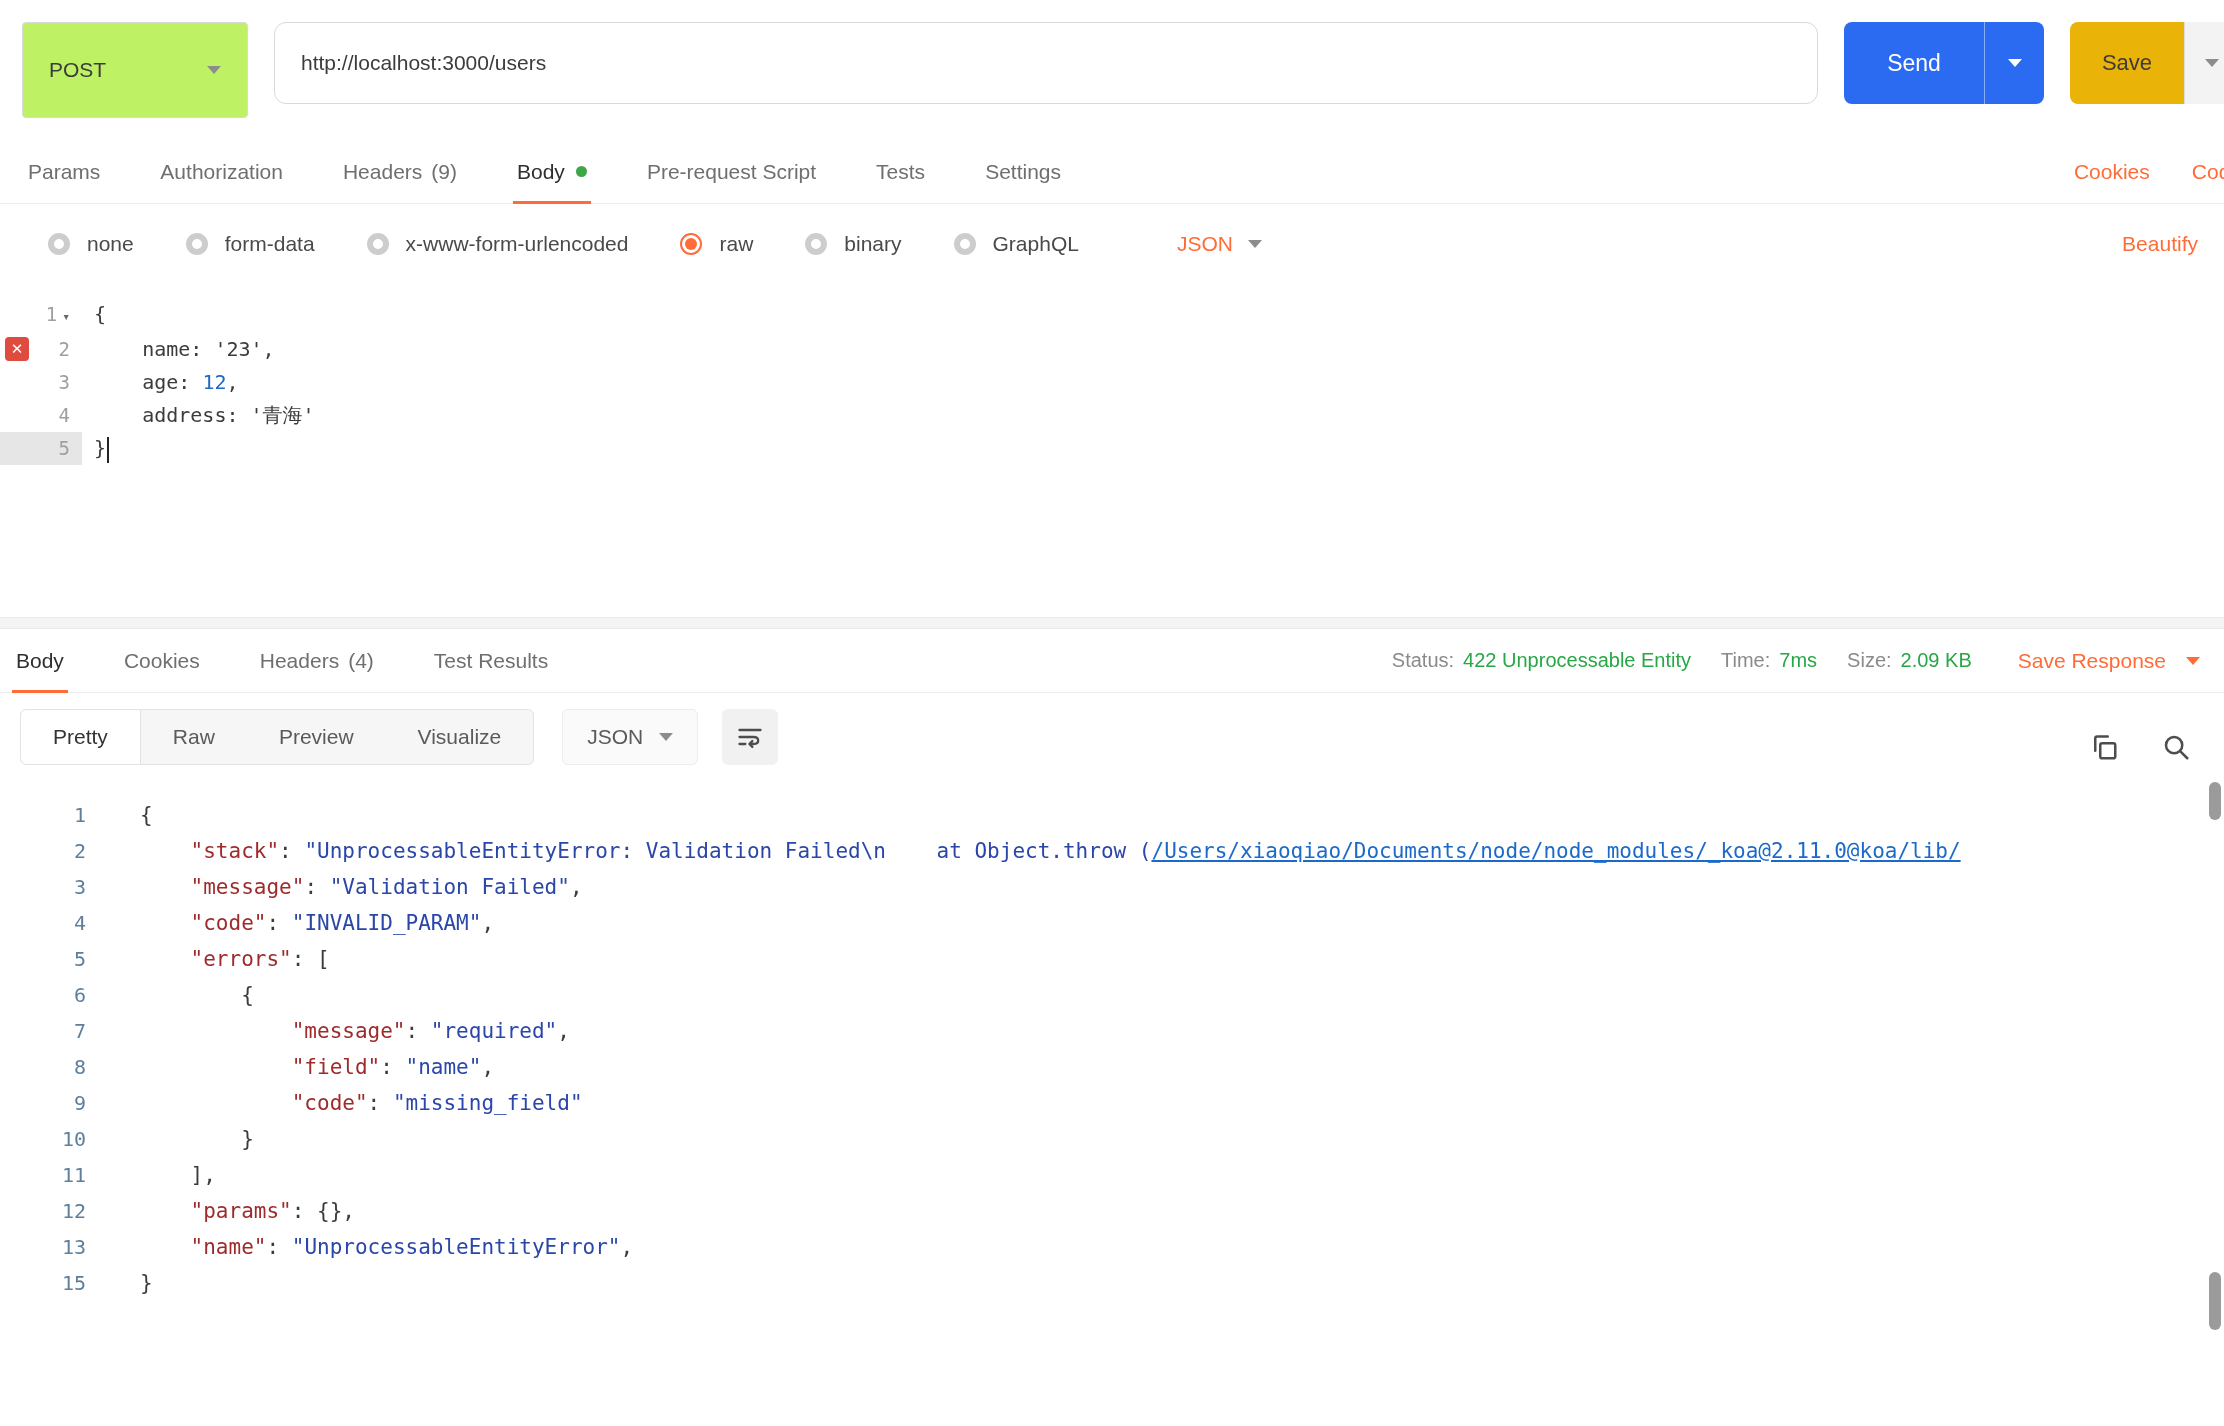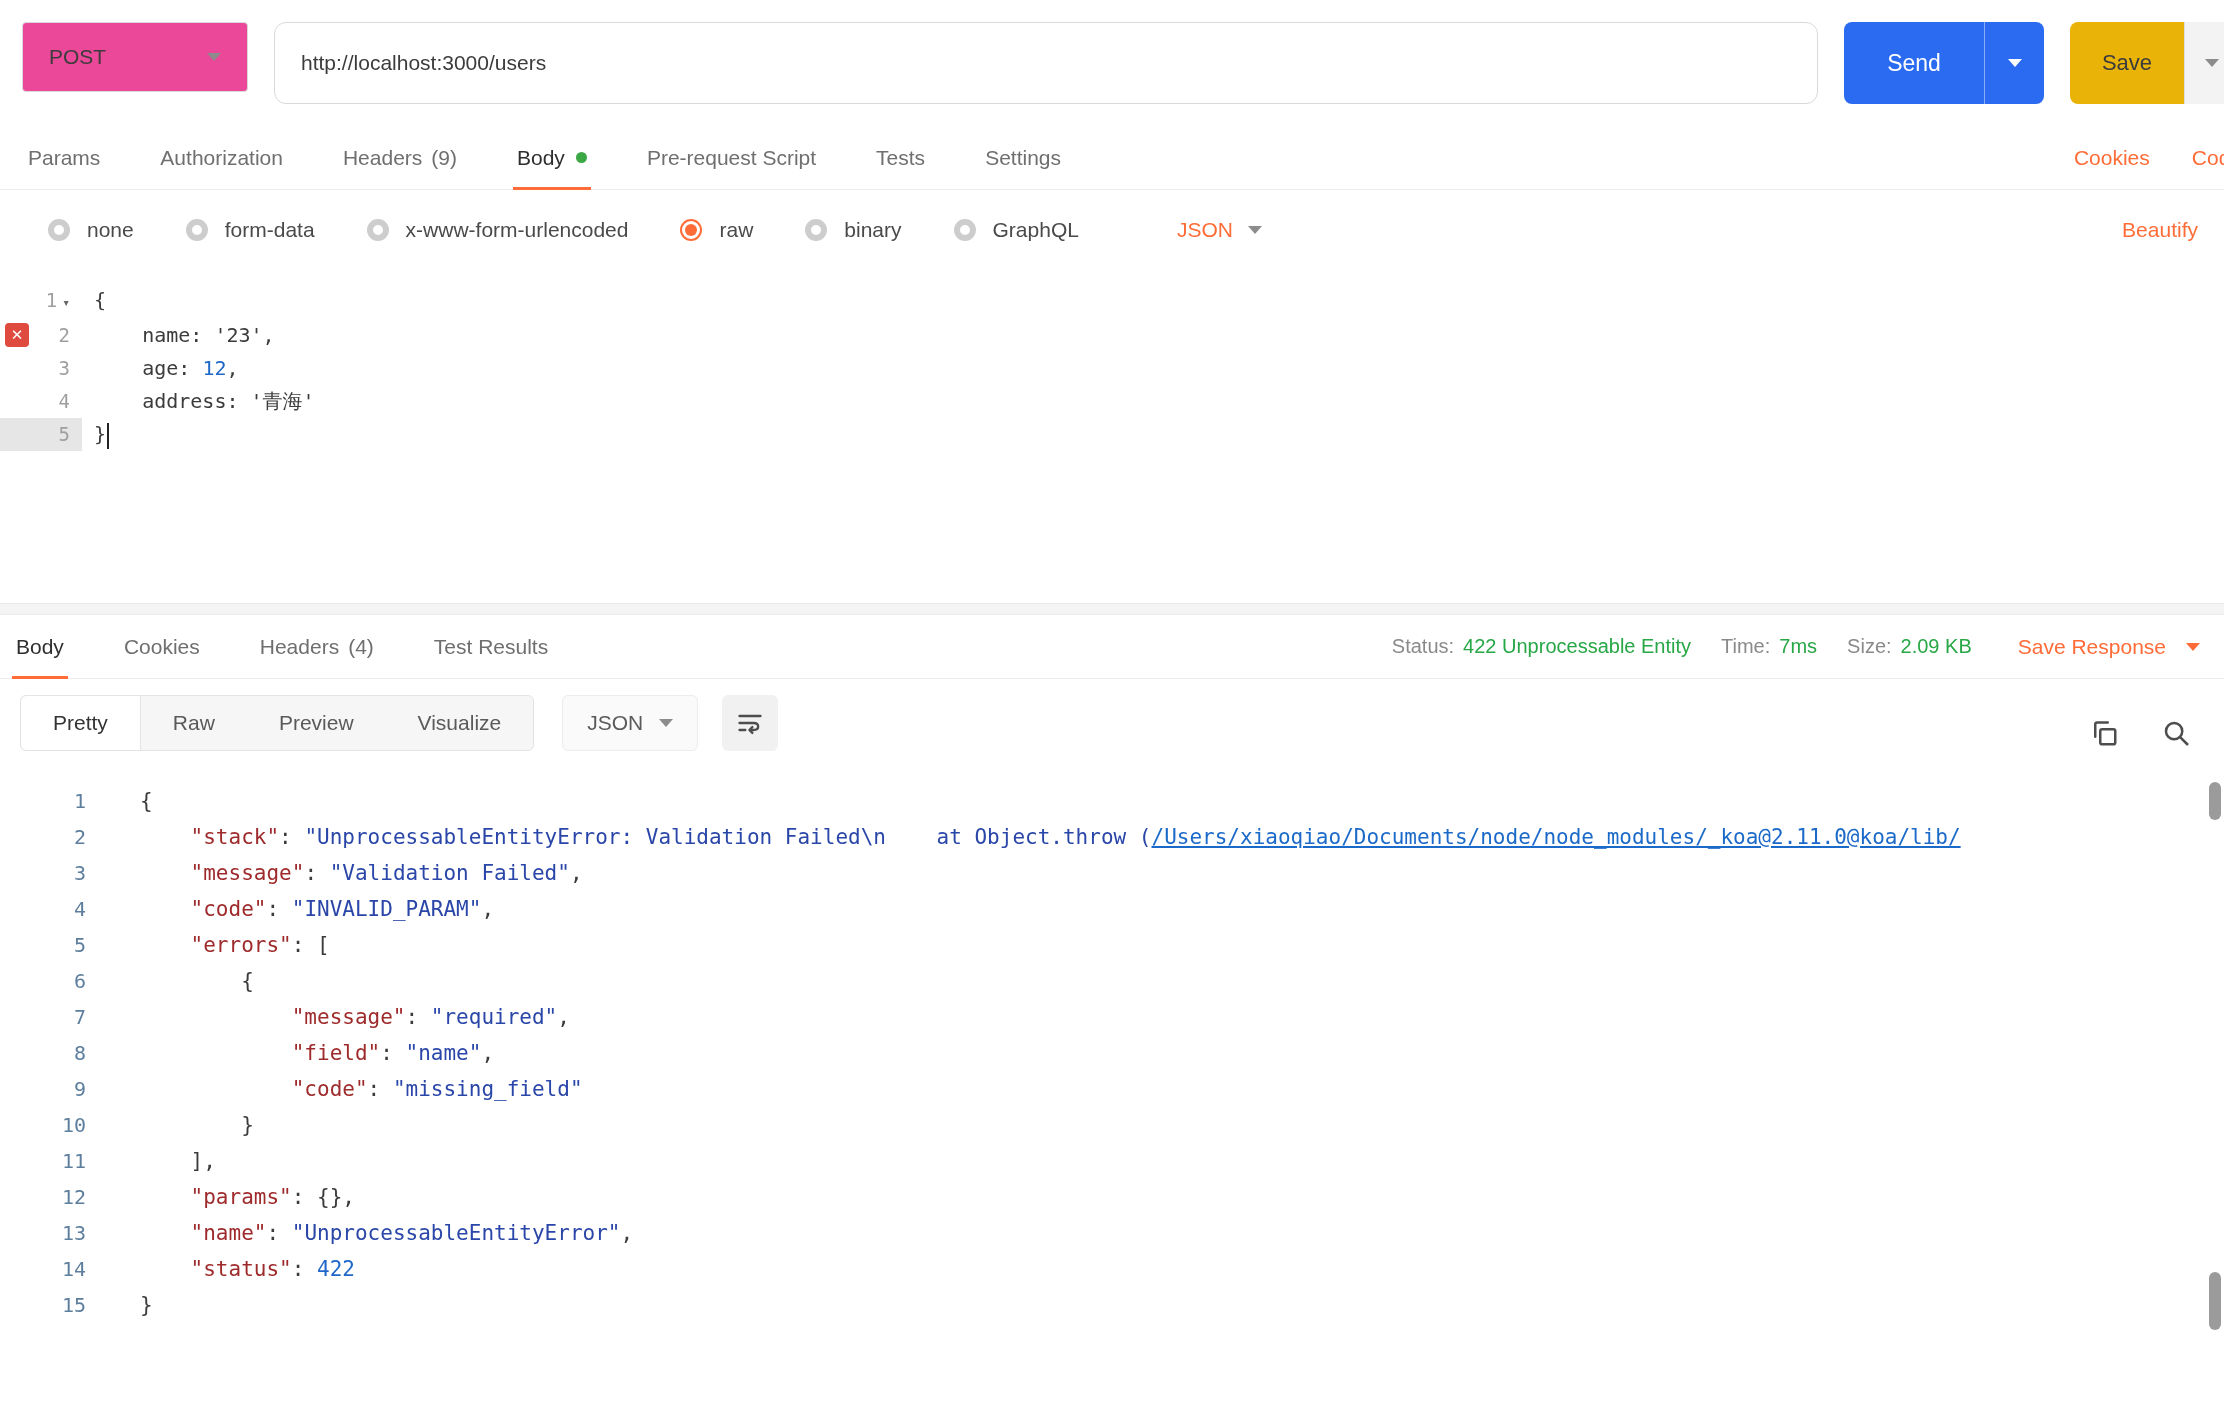--- a/index.html
+++ b/index.html
@@ -2,21 +2,21 @@
 <html><head>
 <meta charset="utf-8">
 <style>
   *{box-sizing:border-box;margin:0;padding:0}
   html,body{margin:0;background:#fff}
   body{width:2224px;height:1426px;overflow:hidden;font-family:"Liberation Sans",sans-serif;color:#3c3c3c}
   .app{width:2224px;height:1426px;position:relative;overflow:hidden;background:#fff}
 
   
   .request-bar{display:flex;align-items:stretch;width:2238px;padding:22px 0 22px 22px;gap:26px}
-  .method-select{flex:0 0 226px;height:70px;border:1px solid #d9d9d9;border-radius:4px;background:#ec4899;
+  .method-select{flex:0 0 226px;height:96px;border:1px solid #d9d9d9;border-radius:4px;background:#bef264;
     display:flex;align-items:center;justify-content:space-between;padding:0 26px;font-size:21px;cursor:pointer}
   .url-input{flex:1 1 auto;height:82px;border:1px solid #d9d9d9;border-radius:12px;background:#fff;
     display:flex;align-items:center;padding:12px 26px;font-size:21px;color:#3c3c3c;overflow:hidden;white-space:nowrap}
   .send-group{flex:0 0 200px;display:flex;height:82px;border-radius:8px;overflow:hidden}
   .send-btn{flex:1;background:#2a6bf2;color:#fff;border:none;font-size:23px;font-family:inherit;cursor:pointer}
   .send-caret-btn{flex:0 0 60px;background:#2a6bf2;border:none;border-left:1px solid rgba(255,255,255,.45);
     display:flex;align-items:center;justify-content:center;cursor:pointer}
   .save-group{flex:0 0 168px;display:flex;height:82px;border-radius:8px;overflow:hidden}
   .save-btn{flex:1;background:#eab308;border:none;font-size:22px;color:#3c3c3c;font-family:inherit;cursor:pointer}
   .save-caret-btn{flex:0 0 54px;background:#f3f3f3;border:none;border-left:1px solid #dedede;
@@ -323,24 +323,20 @@
       </div>
       <div class="code-row">
         <div class="gutter-cell"><span>12</span></div>
         <div class="code-line"><span class="tk-p">    </span><span class="tk-key">"params"</span><span class="tk-p">: {},</span></div>
       </div>
       <div class="code-row">
         <div class="gutter-cell"><span>13</span></div>
         <div class="code-line"><span class="tk-p">    </span><span class="tk-key">"name"</span><span class="tk-p">: </span><span class="tk-str">"UnprocessableEntityError"</span><span class="tk-p">,</span></div>
       </div>
       <div class="code-row">
-        <div class="gutter-cell"><span>14</span></div>
-        <div class="code-line"><span class="tk-p">    </span><span class="tk-key">"status"</span><span class="tk-p">: </span><span class="tk-num">422</span></div>
-      </div>
-      <div class="code-row">
         <div class="gutter-cell"><span>15</span></div>
         <div class="code-line"><span class="tk-p">}</span></div>
       </div>
     </div>
 
   <div class="scroll-thumb thumb-top"></div>
   <div class="scroll-thumb thumb-bottom"></div>
 
 </div>
 

